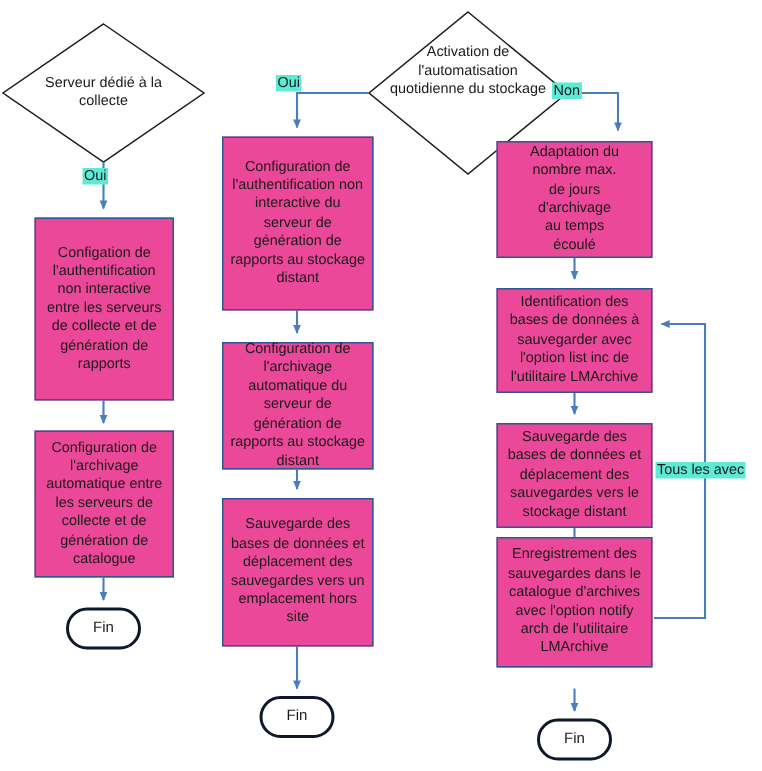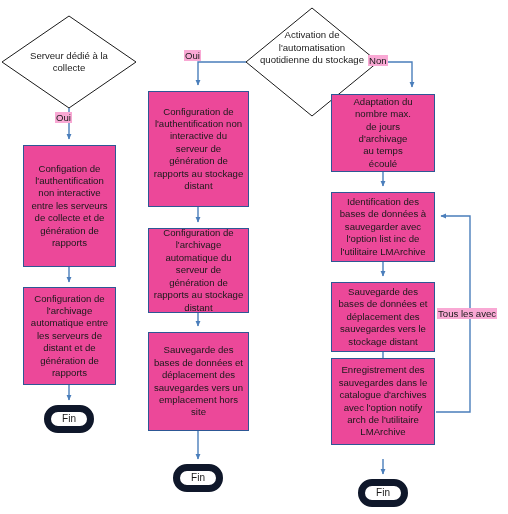--- a/index.html
+++ b/index.html
@@ -22,21 +22,21 @@
     color:#1a1a1a;
     font-size:9.6px;
     line-height:12.4px;
     white-space:pre-line;
   }
   .process{
     border:1px solid #2d5795;
     background:#ec4899;
   }
   .terminator{
-    border:7px solid #0f172a;
+    border:2px solid #0f172a;
     border-radius:14px;
     background:#ffffff;
     font-size:10px;
   }
   .diamond-label{
     position:absolute;
     display:flex;
     align-items:center;
     justify-content:center;
     text-align:center;
@@ -45,21 +45,21 @@
     line-height:12.4px;
     white-space:pre-line;
     pointer-events:none;
   }
   .edge-label{
     position:absolute;
     color:#1a1a1a;
     font-size:9.6px;
     line-height:11px;
     white-space:nowrap;
-    background:#f9a8d4;
+    background:#5eead4;
     padding:0 1px;
   }
 </style>
 </head>
 <body>
 
 <div id="canvas">
 
   <svg id="svg-layer" viewBox="0 0 508 514" xmlns="http://www.w3.org/2000/svg">
     <defs>
@@ -97,21 +97,21 @@
 
   <div class="diamond-label" style="left:254px;top:12px;width:116px;height:72px;">Activation de l'automatisation quotidienne du stockage</div>
 
   <div class="edge-label" style="left:55px;top:112px;">Oui</div>
   <div class="edge-label" style="left:184px;top:50px;">Oui</div>
   <div class="edge-label" style="left:368px;top:55px;">Non</div>
   <div class="edge-label" style="left:437px;top:308px;">Tous les avec</div>
 
   <div class="node process" style="left:23px;top:145px;width:93px;height:122px;padding:3px 4px;">Configation de l'authentification non interactive entre les serveurs de collecte et de génération de rapports</div>
 
-  <div class="node process" style="left:23px;top:287px;width:93px;height:98px;padding:3px 4px;">Configuration de l'archivage automatique entre les serveurs de distant et de génération de rapports</div>
+  <div class="node process" style="left:23px;top:287px;width:93px;height:98px;padding:3px 4px;">Configuration de l'archivage automatique entre les serveurs de collecte et de génération de catalogue</div>
 
   <div class="node terminator" style="left:44px;top:405px;width:50px;height:28px;">Fin</div>
 
   <div class="node process" style="left:148px;top:91px;width:101px;height:116px;padding:3px 4px;">Configuration de l'authentification non interactive du serveur de génération de rapports au stockage distant</div>
 
   <div class="node process" style="left:148px;top:228px;width:101px;height:85px;padding:21px 4px;">Configuration de l'archivage automatique du serveur de génération de rapports au stockage distant</div>
 
   <div class="node process" style="left:148px;top:332px;width:101px;height:99px;padding:3px 4px;">Sauvegarde des bases de données et déplacement des sauvegardes vers un emplacement hors site</div>
 
   <div class="node terminator" style="left:173px;top:464px;width:50px;height:28px;">Fin</div>

